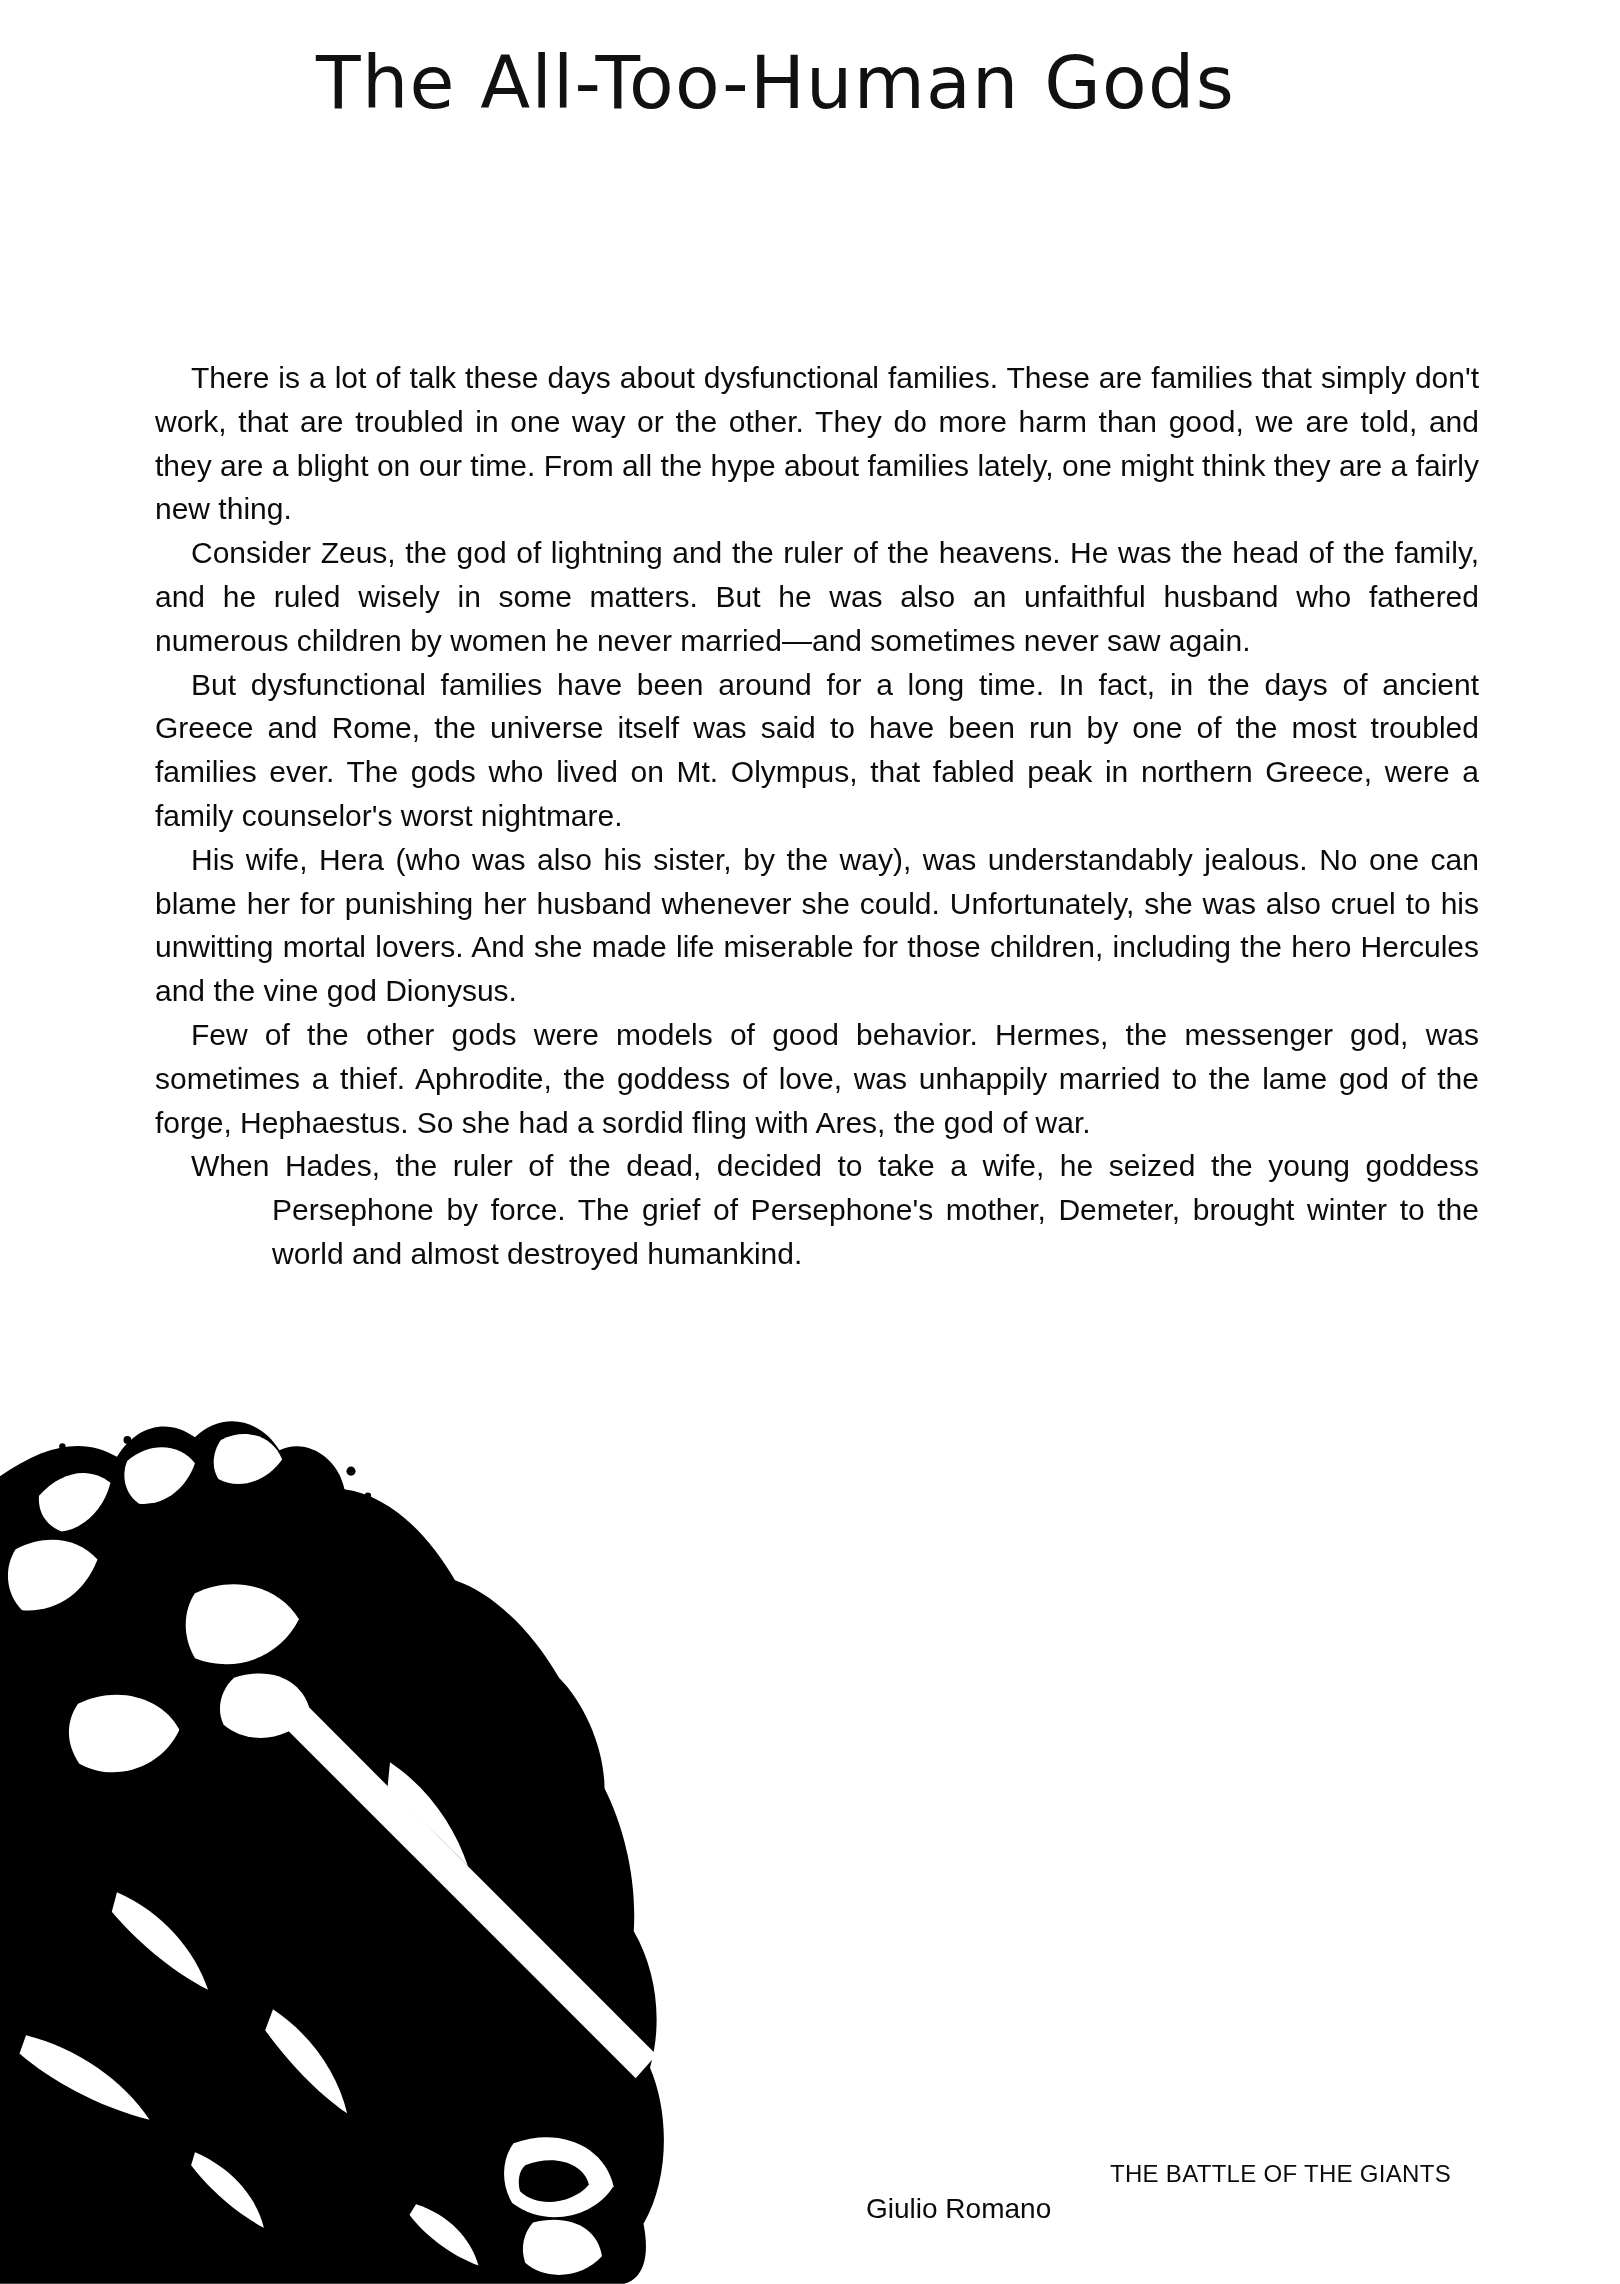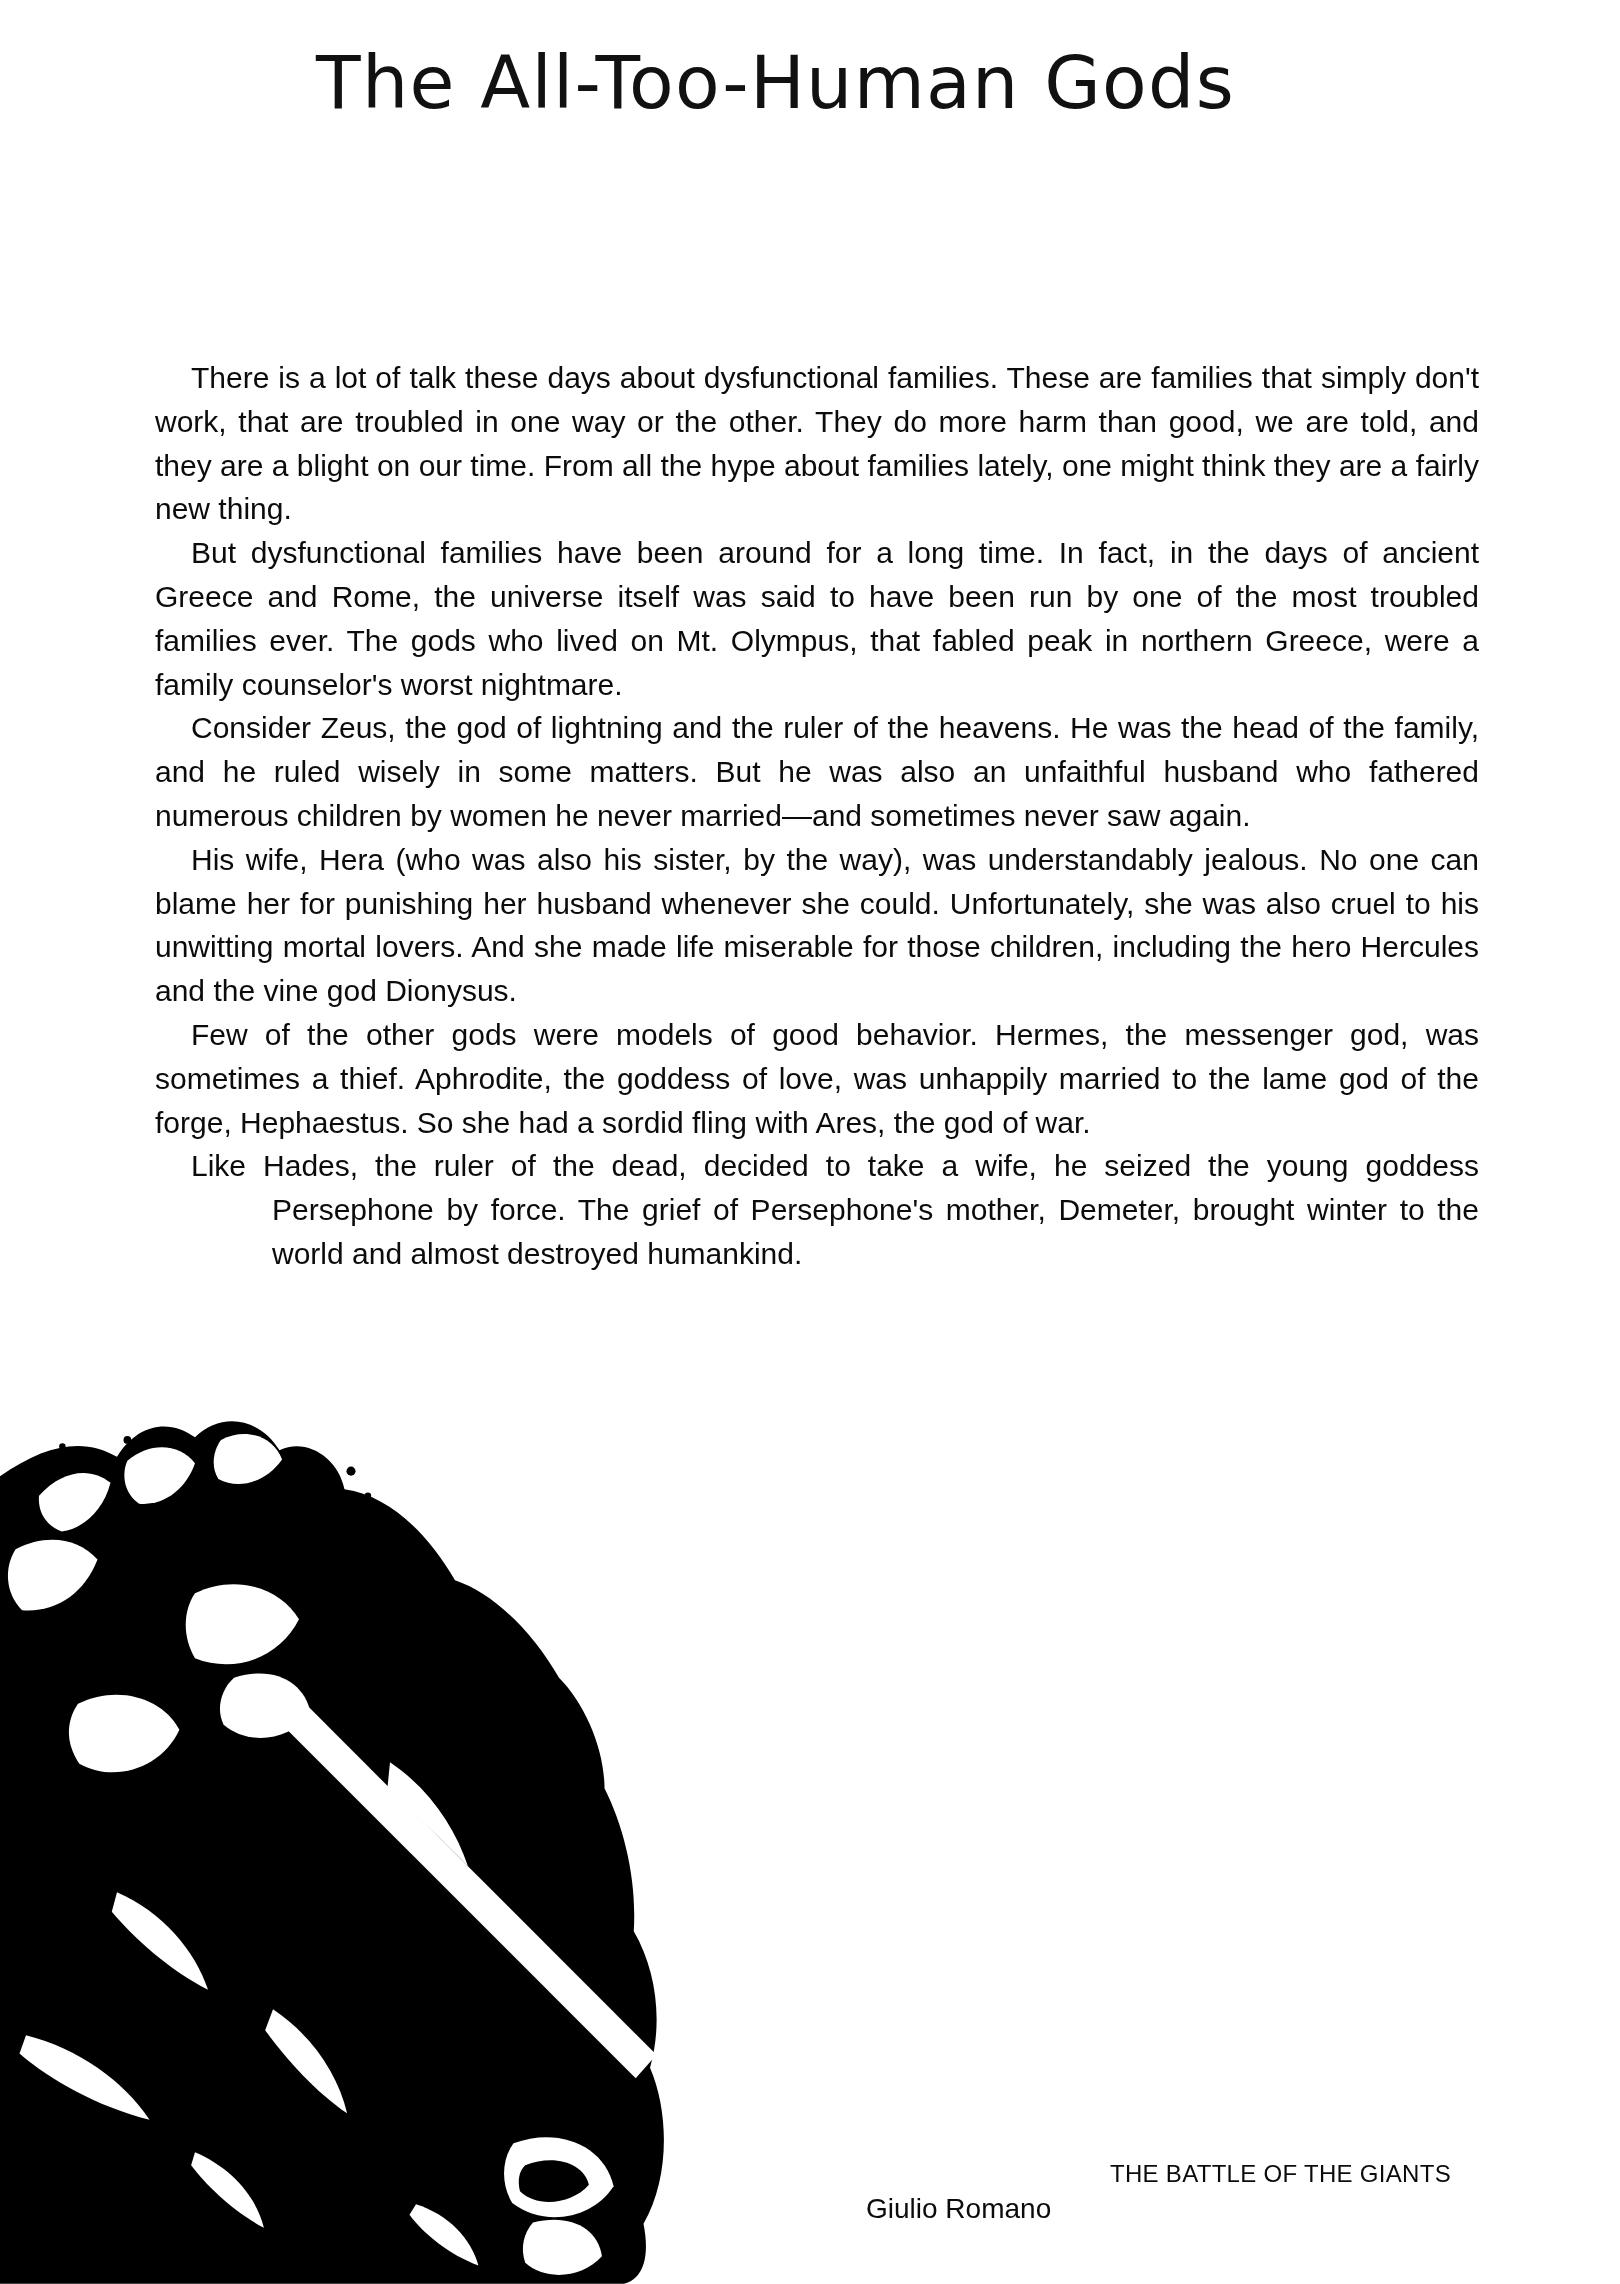--- a/index.html
+++ b/index.html
@@ -90,41 +90,41 @@
 <div class="page">
 
   <div class="title">The All-Too-Human Gods</div>
 
   <div class="body-col">
 
     <div class="shape-pad" style="width:0px;height:871px;"></div>
     <div class="shape-pad" style="width:0px;height:0px;"></div>
 
     <p>There is a lot of talk these days about dysfunctional families. These are families that simply don't work, that are troubled in one way or the other. They do more harm than good, we are told, and they are a blight on our time. From all the hype about families lately, one might think they are a fairly new thing.</p>
+    <p>Consider Zeus, the god of lightning and the ruler of the heavens. He was the head of the family, and he ruled wisely in some matters. But he was also an unfaithful husband who fathered numerous children by women he never married—and sometimes never saw again.</p>
     <p>But dysfunctional families have been around for a long time. In fact, in the days of ancient Greece and Rome, the universe itself was said to have been run by one of the most troubled families ever. The gods who lived on Mt. Olympus, that fabled peak in northern Greece, were a family counselor's worst nightmare.</p>
-    <p>Consider Zeus, the god of lightning and the ruler of the heavens. He was the head of the family, and he ruled wisely in some matters. But he was also an unfaithful husband who fathered numerous children by women he never married—and sometimes never saw again.</p>
     <p>His wife, Hera (who was also his sister, by the way), was understandably jealous. No one can blame her for punishing her husband whenever she could. Unfortunately, she was also cruel to his unwitting mortal lovers. And she made life miserable for those children, including the hero Hercules and the vine god Dionysus.</p>
 
     <div class="shape-pad" style="width:117px;height:39px;"></div>
     <div class="shape-pad" style="width:117px;height:43px;"></div>
     <div class="shape-pad" style="width:273px;height:43px;"></div>
     <div class="shape-pad" style="width:273px;height:43px;"></div>
     <div class="shape-pad" style="width:364px;height:43px;"></div>
     <div class="shape-pad" style="width:364px;height:43px;"></div>
     <div class="shape-pad" style="width:364px;height:43px;"></div>
     <div class="shape-pad" style="width:364px;height:43px;"></div>
     <div class="shape-pad" style="width:325px;height:43px;"></div>
     <div class="shape-pad" style="width:390px;height:43px;"></div>
     <div class="shape-pad" style="width:390px;height:43px;"></div>
     <div class="shape-pad" style="width:390px;height:43px;"></div>
     <div class="shape-pad" style="width:390px;height:43px;"></div>
     <div class="shape-pad" style="width:390px;height:260px;"></div>
 
     <p>Few of the other gods were models of good behavior. Hermes, the messenger god, was sometimes a thief. Aphrodite, the goddess of love, was unhappily married to the lame god of the forge, Hephaestus. So she had a sordid fling with Ares, the god of war.</p>
-    <p>Like Hades, the ruler of the dead, decided to take a wife, he seized the young goddess Persephone by force. The grief of Persephone's mother, Demeter, brought winter to the world and almost destroyed humankind.</p>
+    <p>When Hades, the ruler of the dead, decided to take a wife, he seized the young goddess Persephone by force. The grief of Persephone's mother, Demeter, brought winter to the world and almost destroyed humankind.</p>
   </div>
 
   <div class="illustration">
     <svg class="illo-svg" width="702" height="886" viewBox="0 0 1080 1362" xmlns="http://www.w3.org/2000/svg">
 
       <path fill="#000000" d="M0,120 C70,70 130,60 180,90 C210,40 260,30 300,60 C340,20 400,30 430,80
         C470,60 520,90 530,140 C600,150 660,210 700,280 C760,300 820,360 860,430
         C900,470 930,540 930,600 C960,660 980,740 975,820 C1010,880 1020,960 1000,1030
         C1030,1100 1030,1200 990,1270 C1000,1320 990,1355 960,1362 L0,1362 Z"></path>
 

